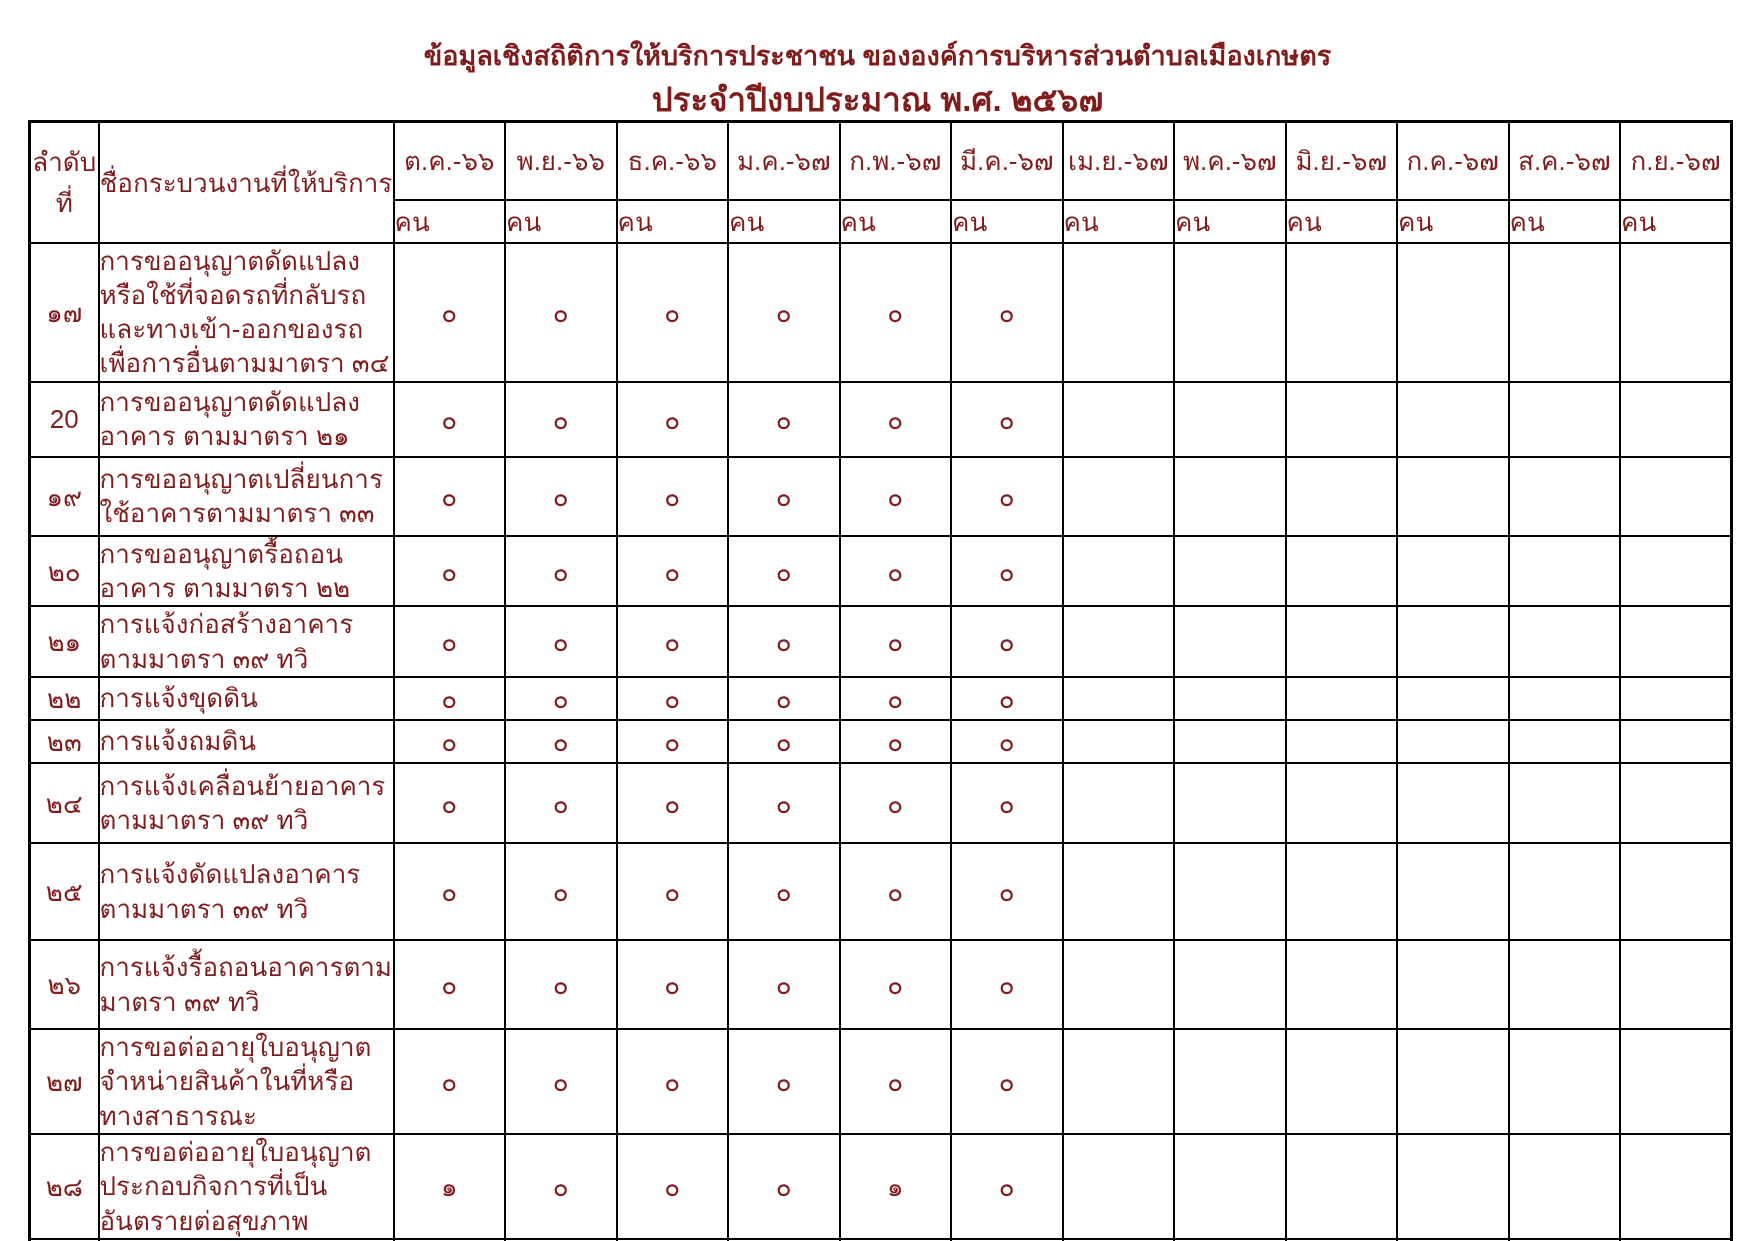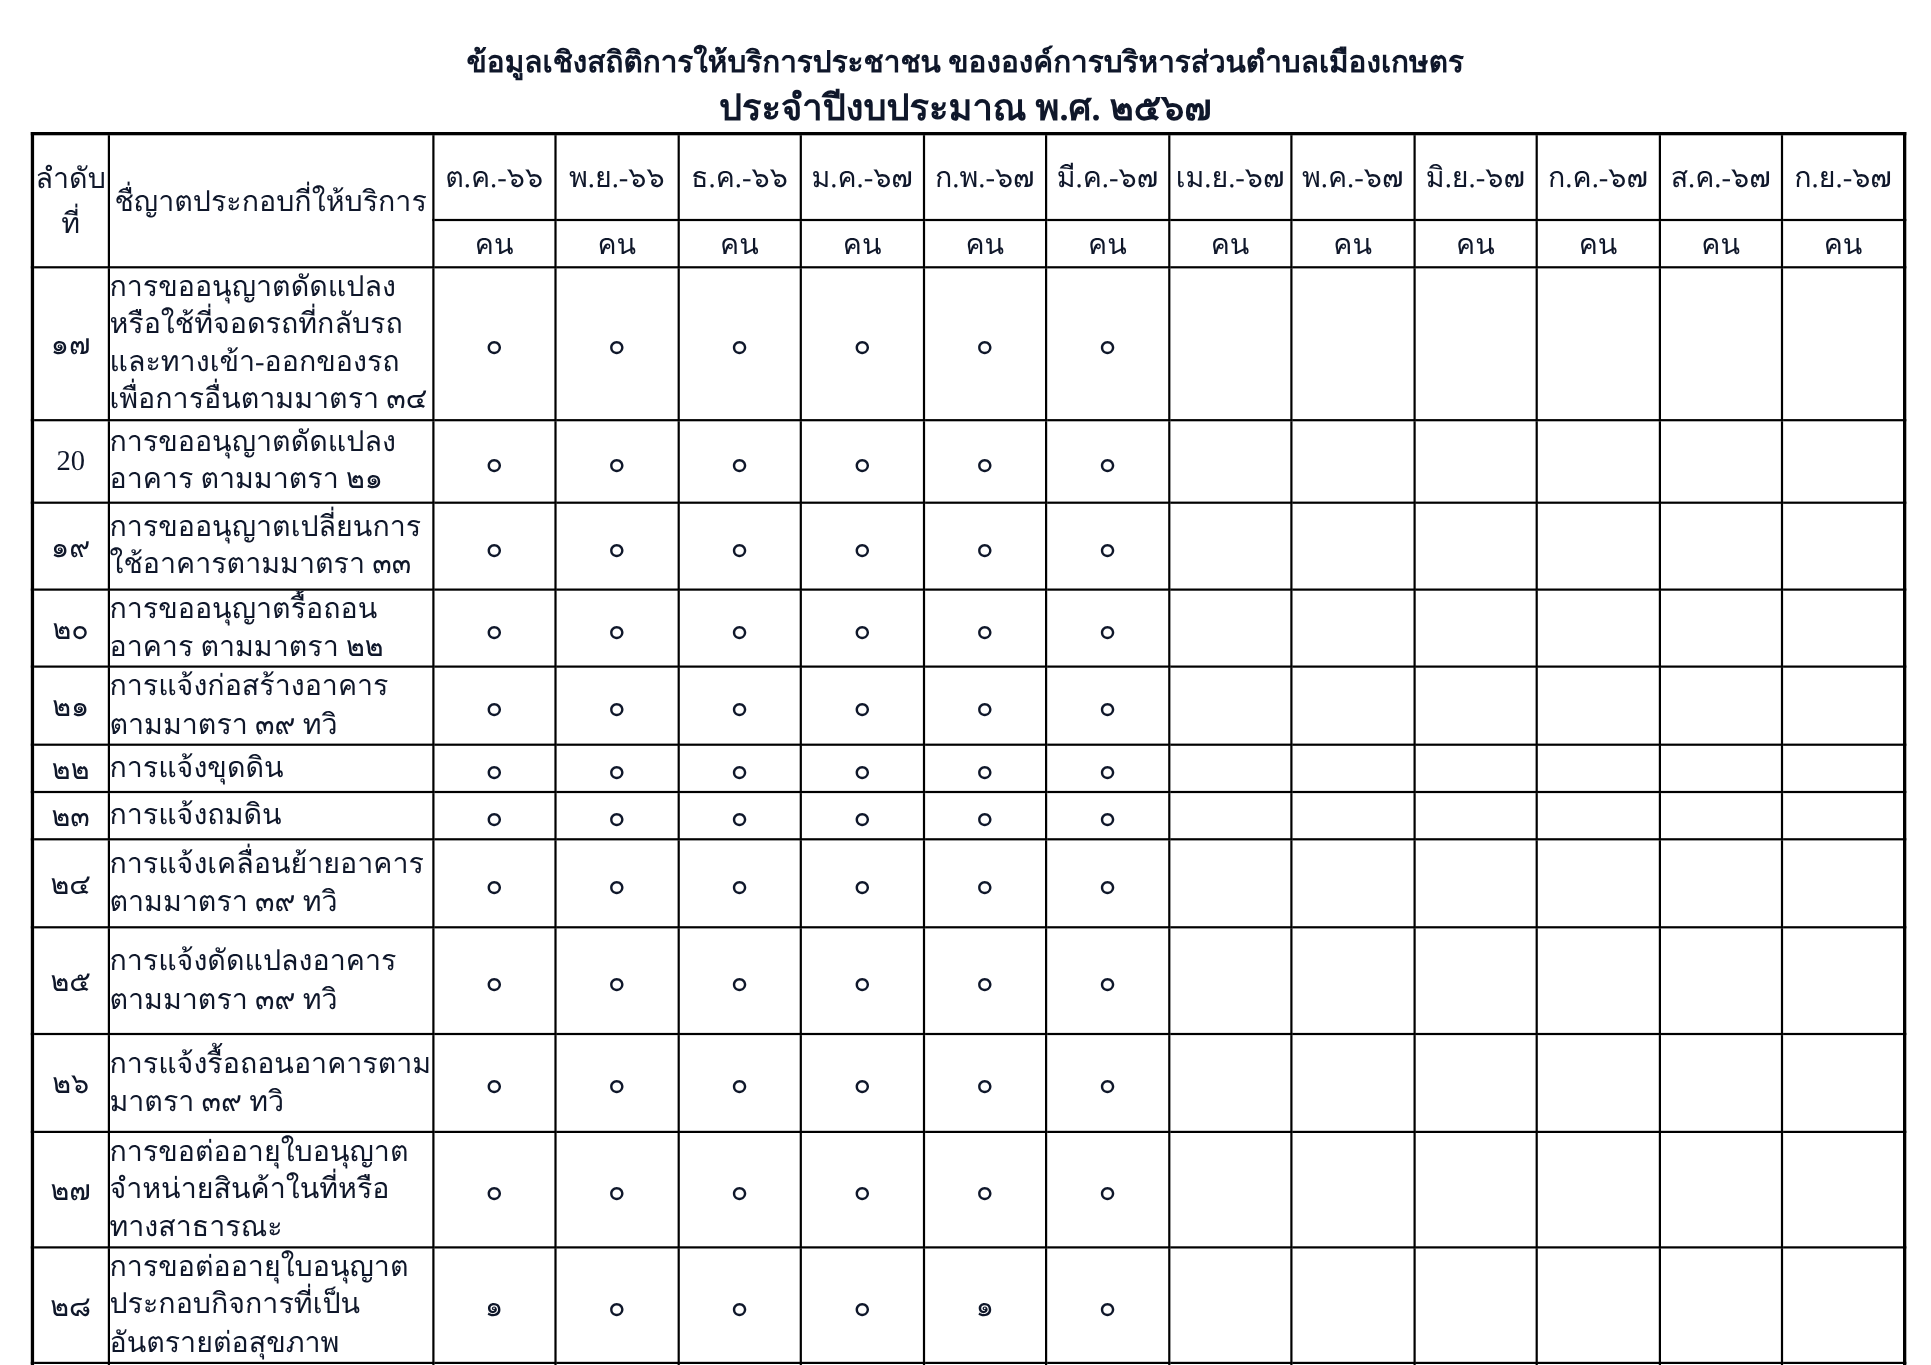--- a/index.html
+++ b/index.html
@@ -2,22 +2,22 @@
 <html><head>
 <meta charset="utf-8">
 <style>
   * { box-sizing: border-box; }
   html, body { margin: 0; padding: 0; background: #ffffff; }
   .page {
     position: relative;
     width: 1755px;
     height: 1241px;
     background: #ffffff;
-    color: #0f172a;
-    font-family: Liberation Serif, serif;
+    color: #7f1d1d;
+    font-family: Liberation Sans, sans-serif;
     overflow: hidden;
   }
   .doc-header { padding-top: 40px; }
   .doc-title {
     text-align: center;
     font-size: 27px;
     font-weight: bold;
     line-height: 1.2;
     margin: 0;
   }
@@ -47,21 +47,21 @@
   th.no-head, th.name-head {
     text-align: center;
     vertical-align: middle;
   }
   th.month-cell {
     text-align: center;
     vertical-align: middle;
     height: 78px;
   }
   th.unit-cell {
-    text-align: center;
+    text-align: left;
     vertical-align: middle;
     height: 38px;
   }
   td.no-cell {
     text-align: center;
     vertical-align: middle;
   }
   td.name-cell {
     text-align: left;
     vertical-align: middle;
@@ -109,21 +109,21 @@
       <col style="width:111.5px">
         <col style="width:111.5px">
         <col style="width:111.5px">
       <col style="width:111.5px">
         <col style="width:111.5px">
         <col style="width:111.5px">
     </colgroup>
     <thead>
       <tr>
         <th class="no-head" rowspan="2">ลำดับที่</th>
-        <th class="name-head" rowspan="2">ชื่ญาตประกอบกี่ให้บริการ</th>
+        <th class="name-head" rowspan="2">ชื่อกระบวนงานที่ให้บริการ</th>
 
       <th class="month-cell">ต.ค.-๖๖</th>
           <th class="month-cell">พ.ย.-๖๖</th>
           <th class="month-cell">ธ.ค.-๖๖</th>
           <th class="month-cell">ม.ค.-๖๗</th>
           <th class="month-cell">ก.พ.-๖๗</th>
           <th class="month-cell">มี.ค.-๖๗</th>
           <th class="month-cell">เม.ย.-๖๗</th>
           <th class="month-cell">พ.ค.-๖๗</th>
           <th class="month-cell">มิ.ย.-๖๗</th>

